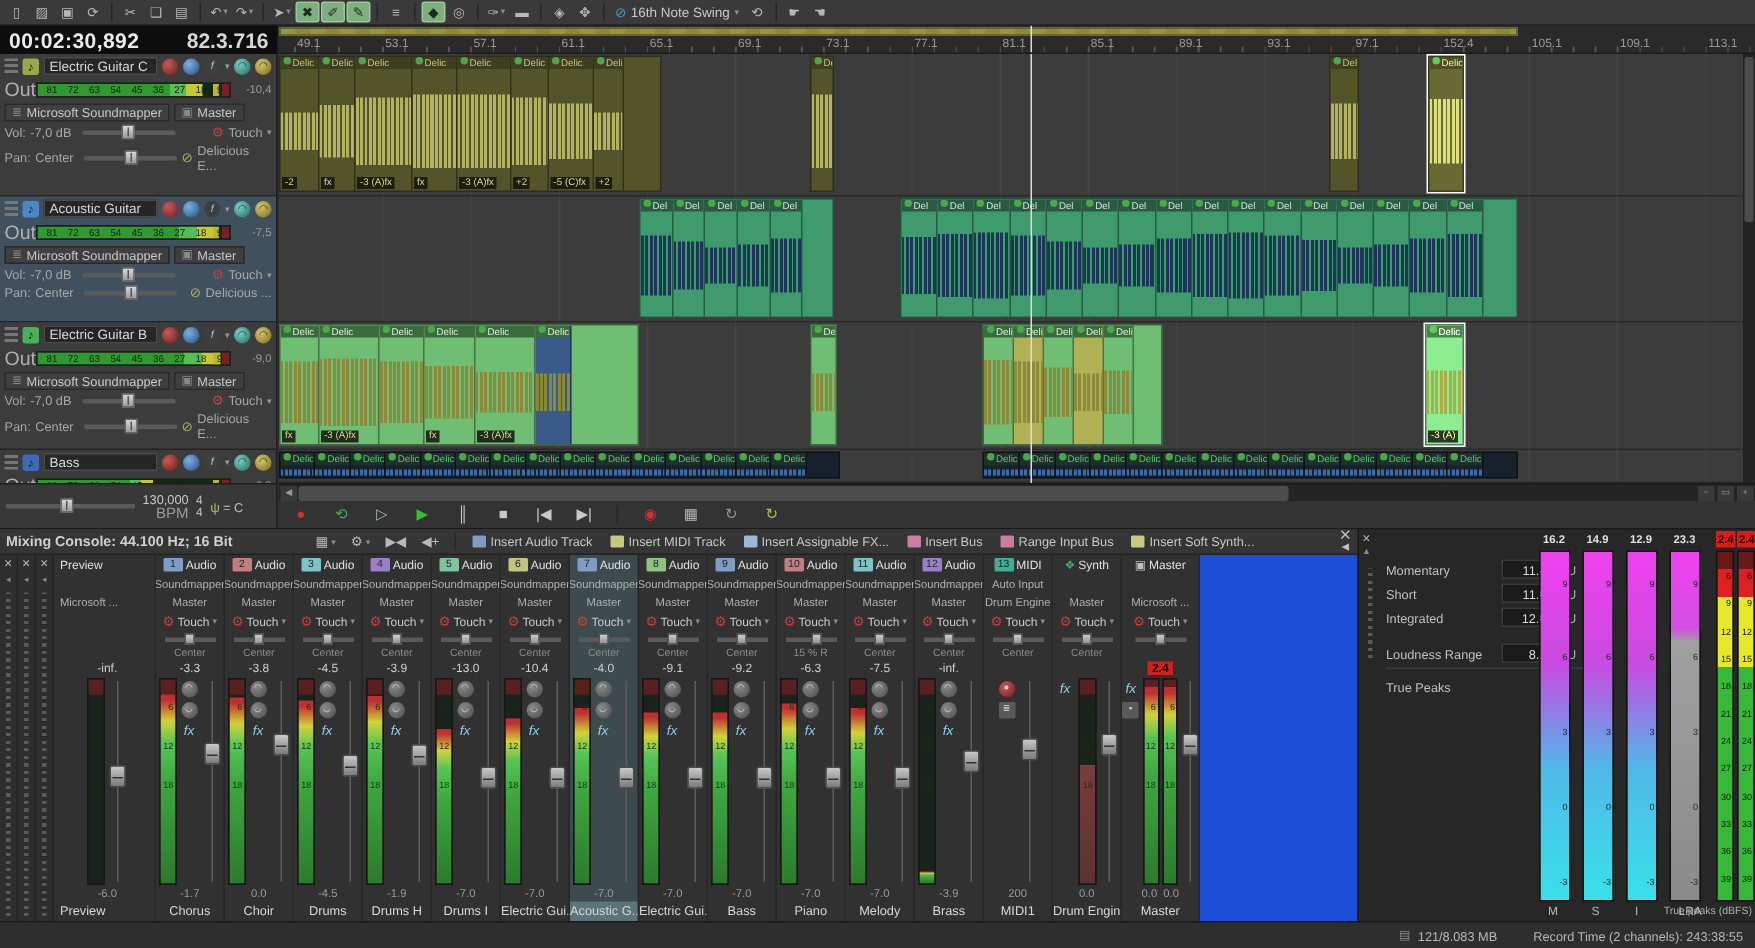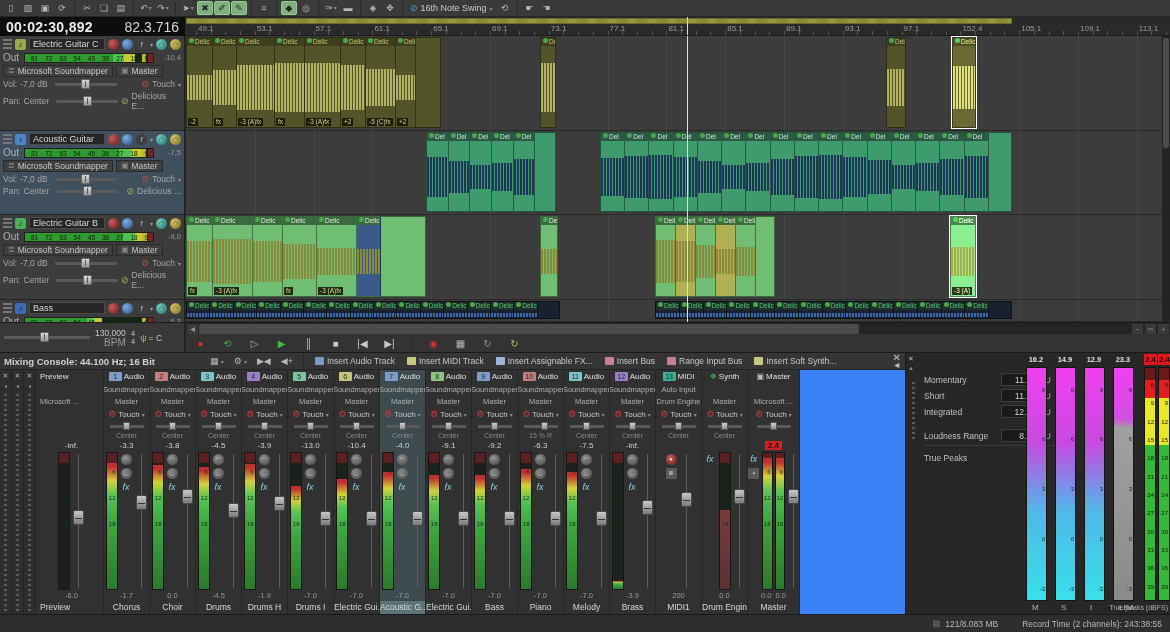--- a/index.html
+++ b/index.html
@@ -12,41 +12,41 @@
 .tbtn .dd{font-size:6px;color:#8a8a8a;margin-left:1px}
 .tsep{width:1px;height:12px;background:#262626;margin:0 3px}
 .tswing{display:flex;align-items:center;gap:3px;padding:0 3px;height:14px}
 .tswing .swg{color:#3fa0c8;font-size:9px}
 .tswing .swlbl{color:#c8c8c8;font-size:9px}
 .tswing .carret{font-size:6px;color:#8a8a8a}
 
 #subbar{position:absolute;left:0;top:17px;width:1170px;height:19px;background:#111}
 #timecode{position:absolute;left:0;top:0;width:185px;height:19px;background:#0d0d0d;display:flex;align-items:center;justify-content:space-between;padding:0 6px}
 #tc-time{color:#ececec;font-size:14px;font-weight:bold;letter-spacing:.3px}
-#tc-meas{color:#d8d8d8;font-size:14px;font-weight:normal}
+#tc-meas{color:#d8d8d8;font-size:14px;font-weight:bold}
 #ruler{position:absolute;left:185px;top:0;width:985px;height:19px;background:#2a2a2a;border-bottom:1px solid #1c1c1c;overflow:hidden}
 #loopbar{position:absolute;left:1px;top:1px;height:6px;background:repeating-linear-gradient(90deg,#96963f 0 10px,#8a8a39 10px 20px);border:1px solid #6a6a2a}
 .tick{position:absolute;top:7px;font-size:8px;color:#9a9a9a}
 #minorticks{position:absolute;left:0;bottom:0;height:4px;width:100%;background:repeating-linear-gradient(90deg,#555 0 1px,transparent 1px 14.7px);background-position:11px 0}
 
 #trackpanel{position:absolute;left:0;top:36px;width:185px;height:286px;background:#383838;border-right:1px solid #1e1e1e;overflow:hidden}
 .trk{position:relative;border-bottom:1px solid #242424;background:#3c3c3c;padding:2px 3px 0 3px}
 .trk.sel{background:#41505e}
 .trow{display:flex;align-items:center;gap:3px;margin-bottom:2px}
 .thandle{width:9px;height:10px;background:repeating-linear-gradient(0deg,#777 0 2px,transparent 2px 4px);flex:none}
 .tbadge{width:11px;height:11px;border-radius:2px;color:#10241a;font-size:8px;text-align:center;line-height:11px;flex:none}
 .tname{flex:1;height:12px;background:#262626;border:1px solid #4a4a4a;color:#d8d8d8;font-size:9px;line-height:11px;padding:0 3px;overflow:hidden;white-space:nowrap}
 .rbtn{width:11px;height:11px;border-radius:50%;flex:none;font-size:7px;line-height:11px;text-align:center;color:#ddd}
 .rbtn.rec{background:radial-gradient(circle at 35% 35%,#c85a5a,#6a1a1a)}
 .rbtn.mut{background:radial-gradient(circle at 35% 35%,#7ab0e8,#2a4a78)}
 .rbtn.fxa{background:#3f3f3f;color:#8fd0e8;font-style:italic}
 .rbtn.pha{background:radial-gradient(circle at 35% 35%,#7ad0c8,#1f6a5c);color:#083028}
 .rbtn.fxc{background:radial-gradient(circle at 35% 35%,#d8c86a,#7a6a1a);color:#302808}
 .tddv{font-size:6px;color:#9a9a9a}
-.outlbl{width:18px;color:#b0b0b0;font-size:10px;flex:none}
+.outlbl{width:18px;color:#b0b0b0;font-size:13px;flex:none}
 .tmeter{position:relative;flex:1;height:10px;background:#142814;border:1px solid #1e1e1e;overflow:hidden}
 .tmfill{position:absolute;left:0;top:0;bottom:0;background:linear-gradient(90deg,#2f9a2f 0 78%,#4ec04e 78% 88%,#cScS30 88%)}
 .tmfill2{background:linear-gradient(90deg,#2f9a2f 0 80%,#52c052 80% 90%,#c8c830 90% 100%)}
 .tmnum{position:absolute;top:0;font-size:6.5px;color:#0e1e0e;line-height:9px}
 .tmred{position:absolute;right:0;top:0;bottom:0;width:5px;background:#7a2020}
 .tmyel{position:absolute;top:0;bottom:0;width:4px;background:#b8b830}
 .tpeak{width:24px;text-align:right;color:#9a9a9a;font-size:7.5px;flex:none}
 .dbtn{height:12px;background:#3f3f3f;border:1px solid #2a2a2a;color:#c8c8c8;font-size:8.5px;line-height:10px;padding:0 4px;display:flex;align-items:center;gap:3px}
 .lblsm{color:#a8a8a8;font-size:8.5px}
 .hslider{position:relative;height:3px;background:#5a5a5a;border-radius:1px;flex:none}
@@ -75,21 +75,21 @@
 .bpml{color:#9a9a9a;font-size:10px}
 .sigcol{display:flex;flex-direction:column;align-items:center;line-height:8px;color:#c0c0c0;font-size:8px}
 .keysig{display:flex;align-items:center;gap:2px;color:#c0c0c0;font-size:8.5px}
 
 #hscroll{position:absolute;left:186px;top:322px;width:984px;height:12px;background:#242424;border-top:1px solid #1a1a1a}
 .scbtn{position:absolute;top:1px;width:11px;height:10px;background:#3a3a3a;color:#9a9a9a;font-size:6px;text-align:center;line-height:10px}
 #hthumb{position:absolute;left:13px;top:1px;width:660px;height:10px;background:#4c4c4c;border-radius:2px}
 #transport{position:absolute;left:186px;top:334px;width:984px;height:18px;background:#333;display:flex;align-items:center;padding-left:6px;gap:10px}
 .trbtn{width:17px;height:15px;border:0;background:transparent;font-size:10px;line-height:15px;text-align:center;cursor:default}
 
-#mixer{position:absolute;left:0;top:352px;width:905px;height:262px;background:#3b82f6;border-top:1px solid #1a1a1a}
+#mixer{position:absolute;left:0;top:352px;width:905px;height:262px;background:#1d4ed8;border-top:1px solid #1a1a1a}
 #mixtoolbar{position:absolute;left:0;top:0;width:100%;height:17px;background:#353535;border-bottom:1px solid #222;display:flex;align-items:center;padding:0 4px;gap:4px}
 #mixtitle{font-weight:bold;color:#d0d0d0;font-size:9.5px;margin-right:auto}
 .mtbtn{display:flex;align-items:center;gap:2px;color:#b8b8b8;font-size:8.5px;height:14px;padding:0 3px;background:transparent;border:0}
 .mtbtn .ic{font-size:9px}
 .insbtn{display:flex;align-items:center;gap:3px;color:#c8c8c8;font-size:8.5px;height:14px;padding:0 4px;border:0;background:transparent}
 .insbtn .ii{width:9px;height:8px;border-radius:1px}
 #mixbody{position:absolute;left:0;top:17px;right:0;bottom:0;display:flex}
 .dock{width:12px;border-right:1px solid #232323;background:#2e2e2e;display:flex;flex-direction:column;align-items:center;padding-top:2px;gap:2px}
 .dock .dx{color:#b8b8b8;font-size:7px}
 .dock .da{color:#8a8a8a;font-size:6px}

